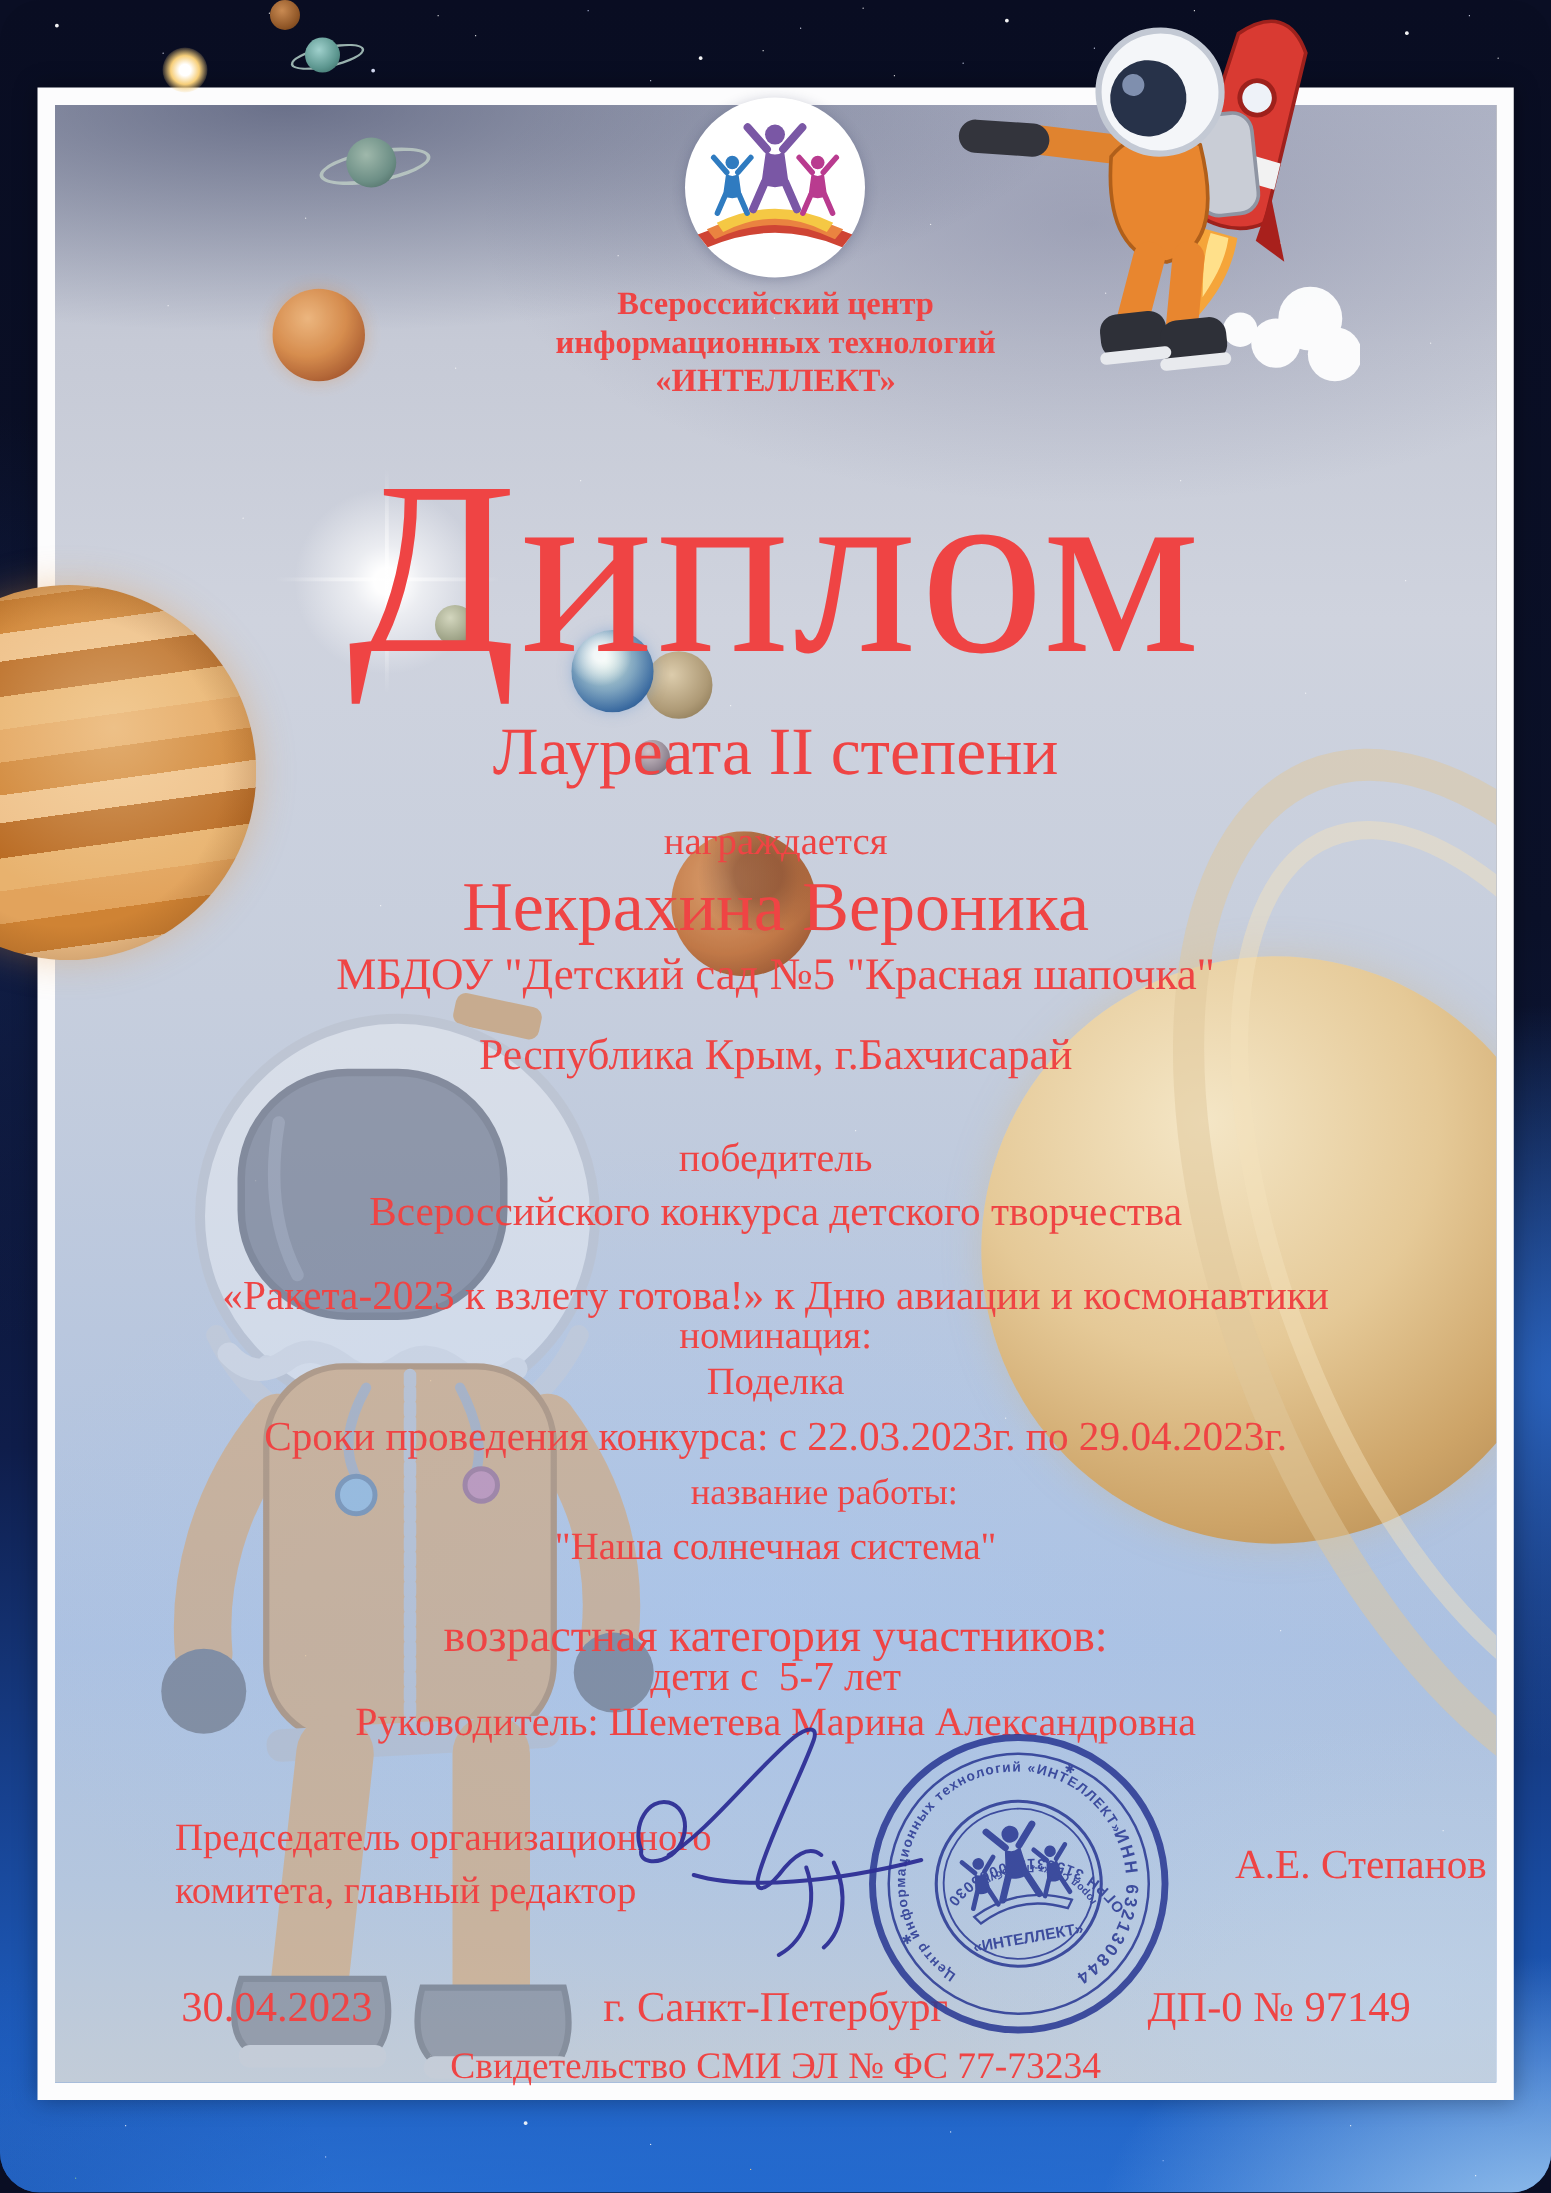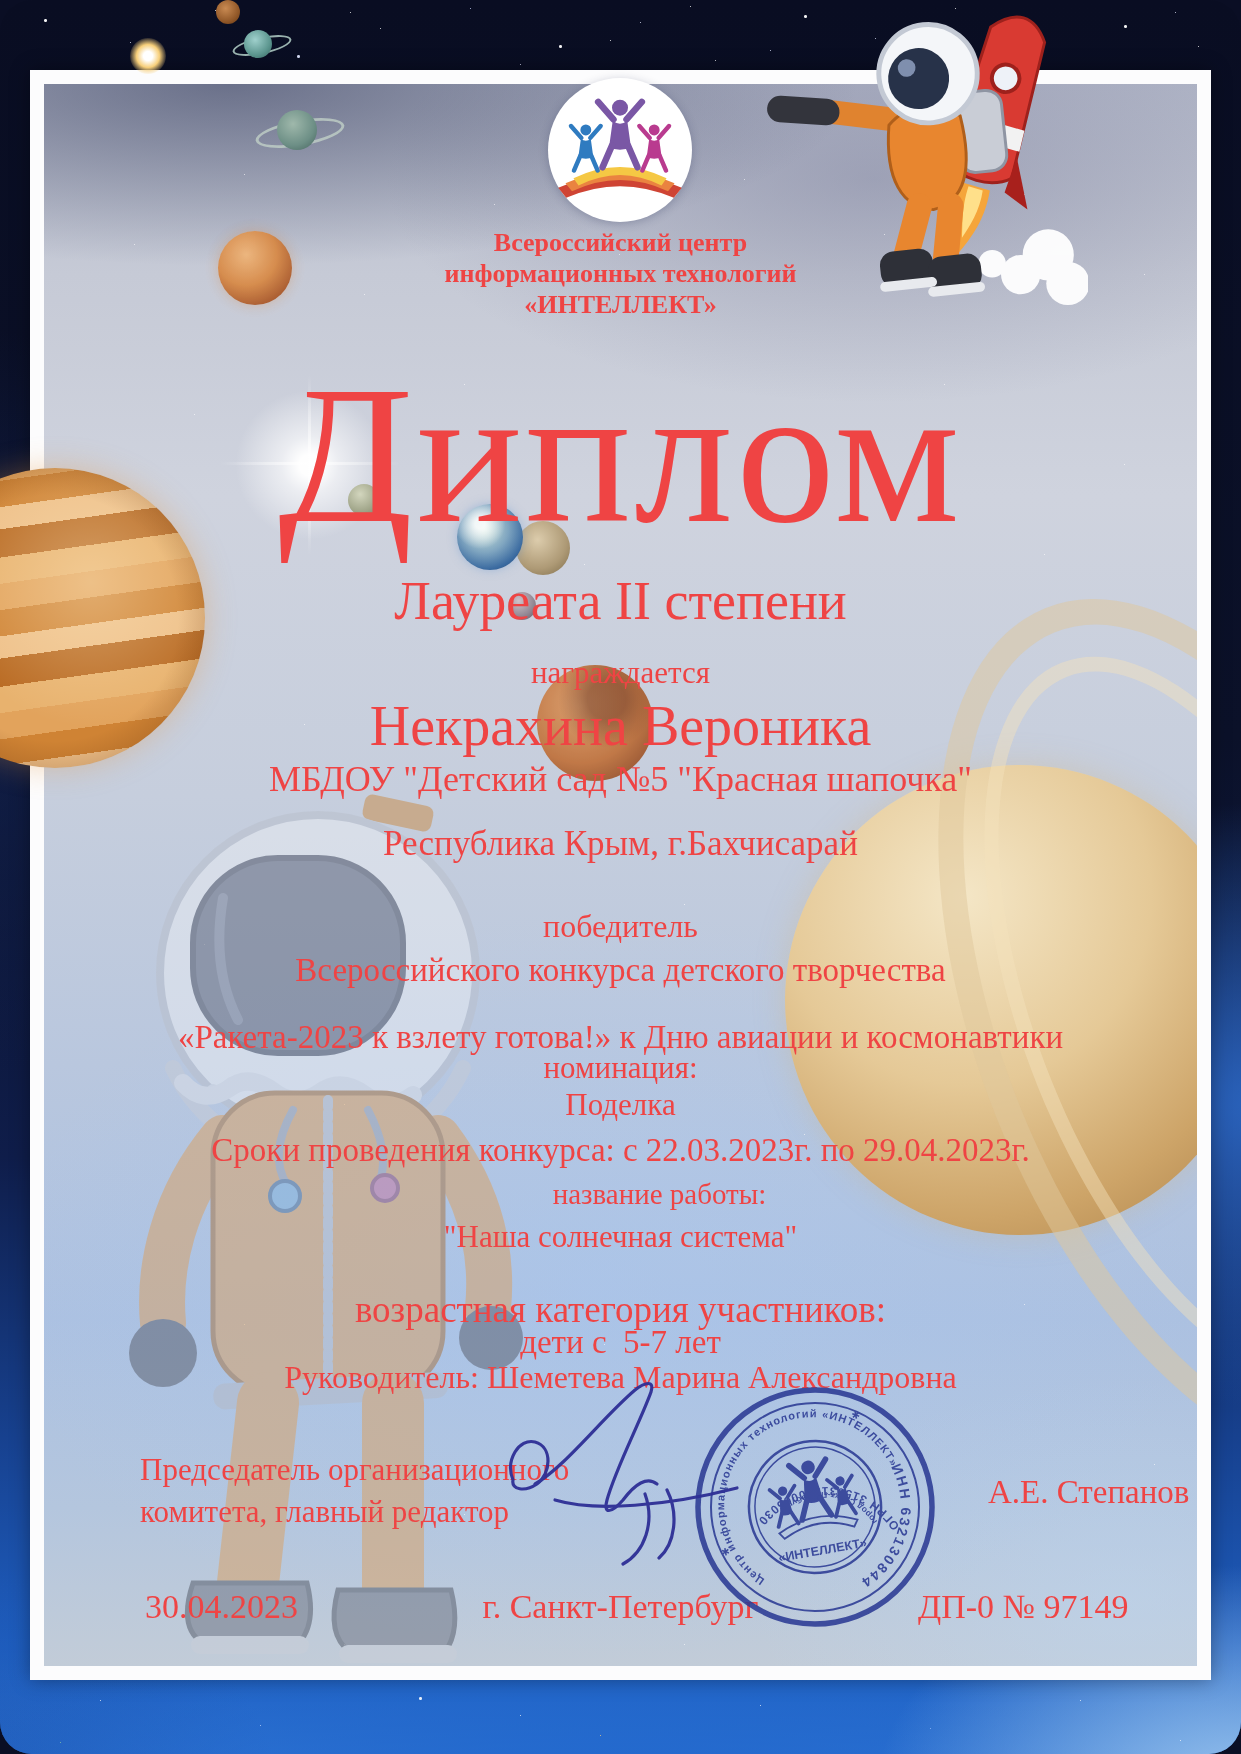--- a/index.html
+++ b/index.html
@@ -276,20 +276,21 @@
   <div class="tl l-workval">"Наша солнечная система"</div>
   <div class="tl l-agelabel">возрастная категория участников:</div>
   <div class="tl l-ageval">дети с  5-7 лет</div>
   <div class="tl l-super">Руководитель: Шеметева Марина Александровна</div>
   <div class="tl l-chair1">Председатель организационного</div>
   <div class="tl l-chair2">комитета, главный редактор</div>
   <div class="tl l-signer">А.Е. Степанов</div>
   <div class="tl l-date">30.04.2023</div>
   <div class="tl l-city">г. Санкт-Петербург</div>
   <div class="tl l-num">ДП-0 № 97149</div>
+  <div class="tl l-license">Свидетельство СМИ ЭЛ № ФС 77-73234</div>
 
   <svg class="signature" viewBox="0 0 280 200">
     <g fill="none" stroke="#2e2f96" stroke-width="3.2" stroke-linecap="round" opacity=".95">
       <path d="M18,108 C10,88 24,66 40,70 C58,75 56,102 42,112 C30,120 16,118 18,108 Z"></path>
       <path d="M40,112 C70,95 108,45 140,18 C150,10 160,8 156,20 C146,48 120,98 112,128 C108,142 116,142 128,128 C140,112 152,104 162,112"></path>
       <path d="M60,128 C100,140 172,134 242,116"></path>
       <path d="M150,122 C160,150 150,180 128,192"></path>
       <path d="M172,118 C184,142 180,172 164,186"></path>
     </g>
   </svg>

